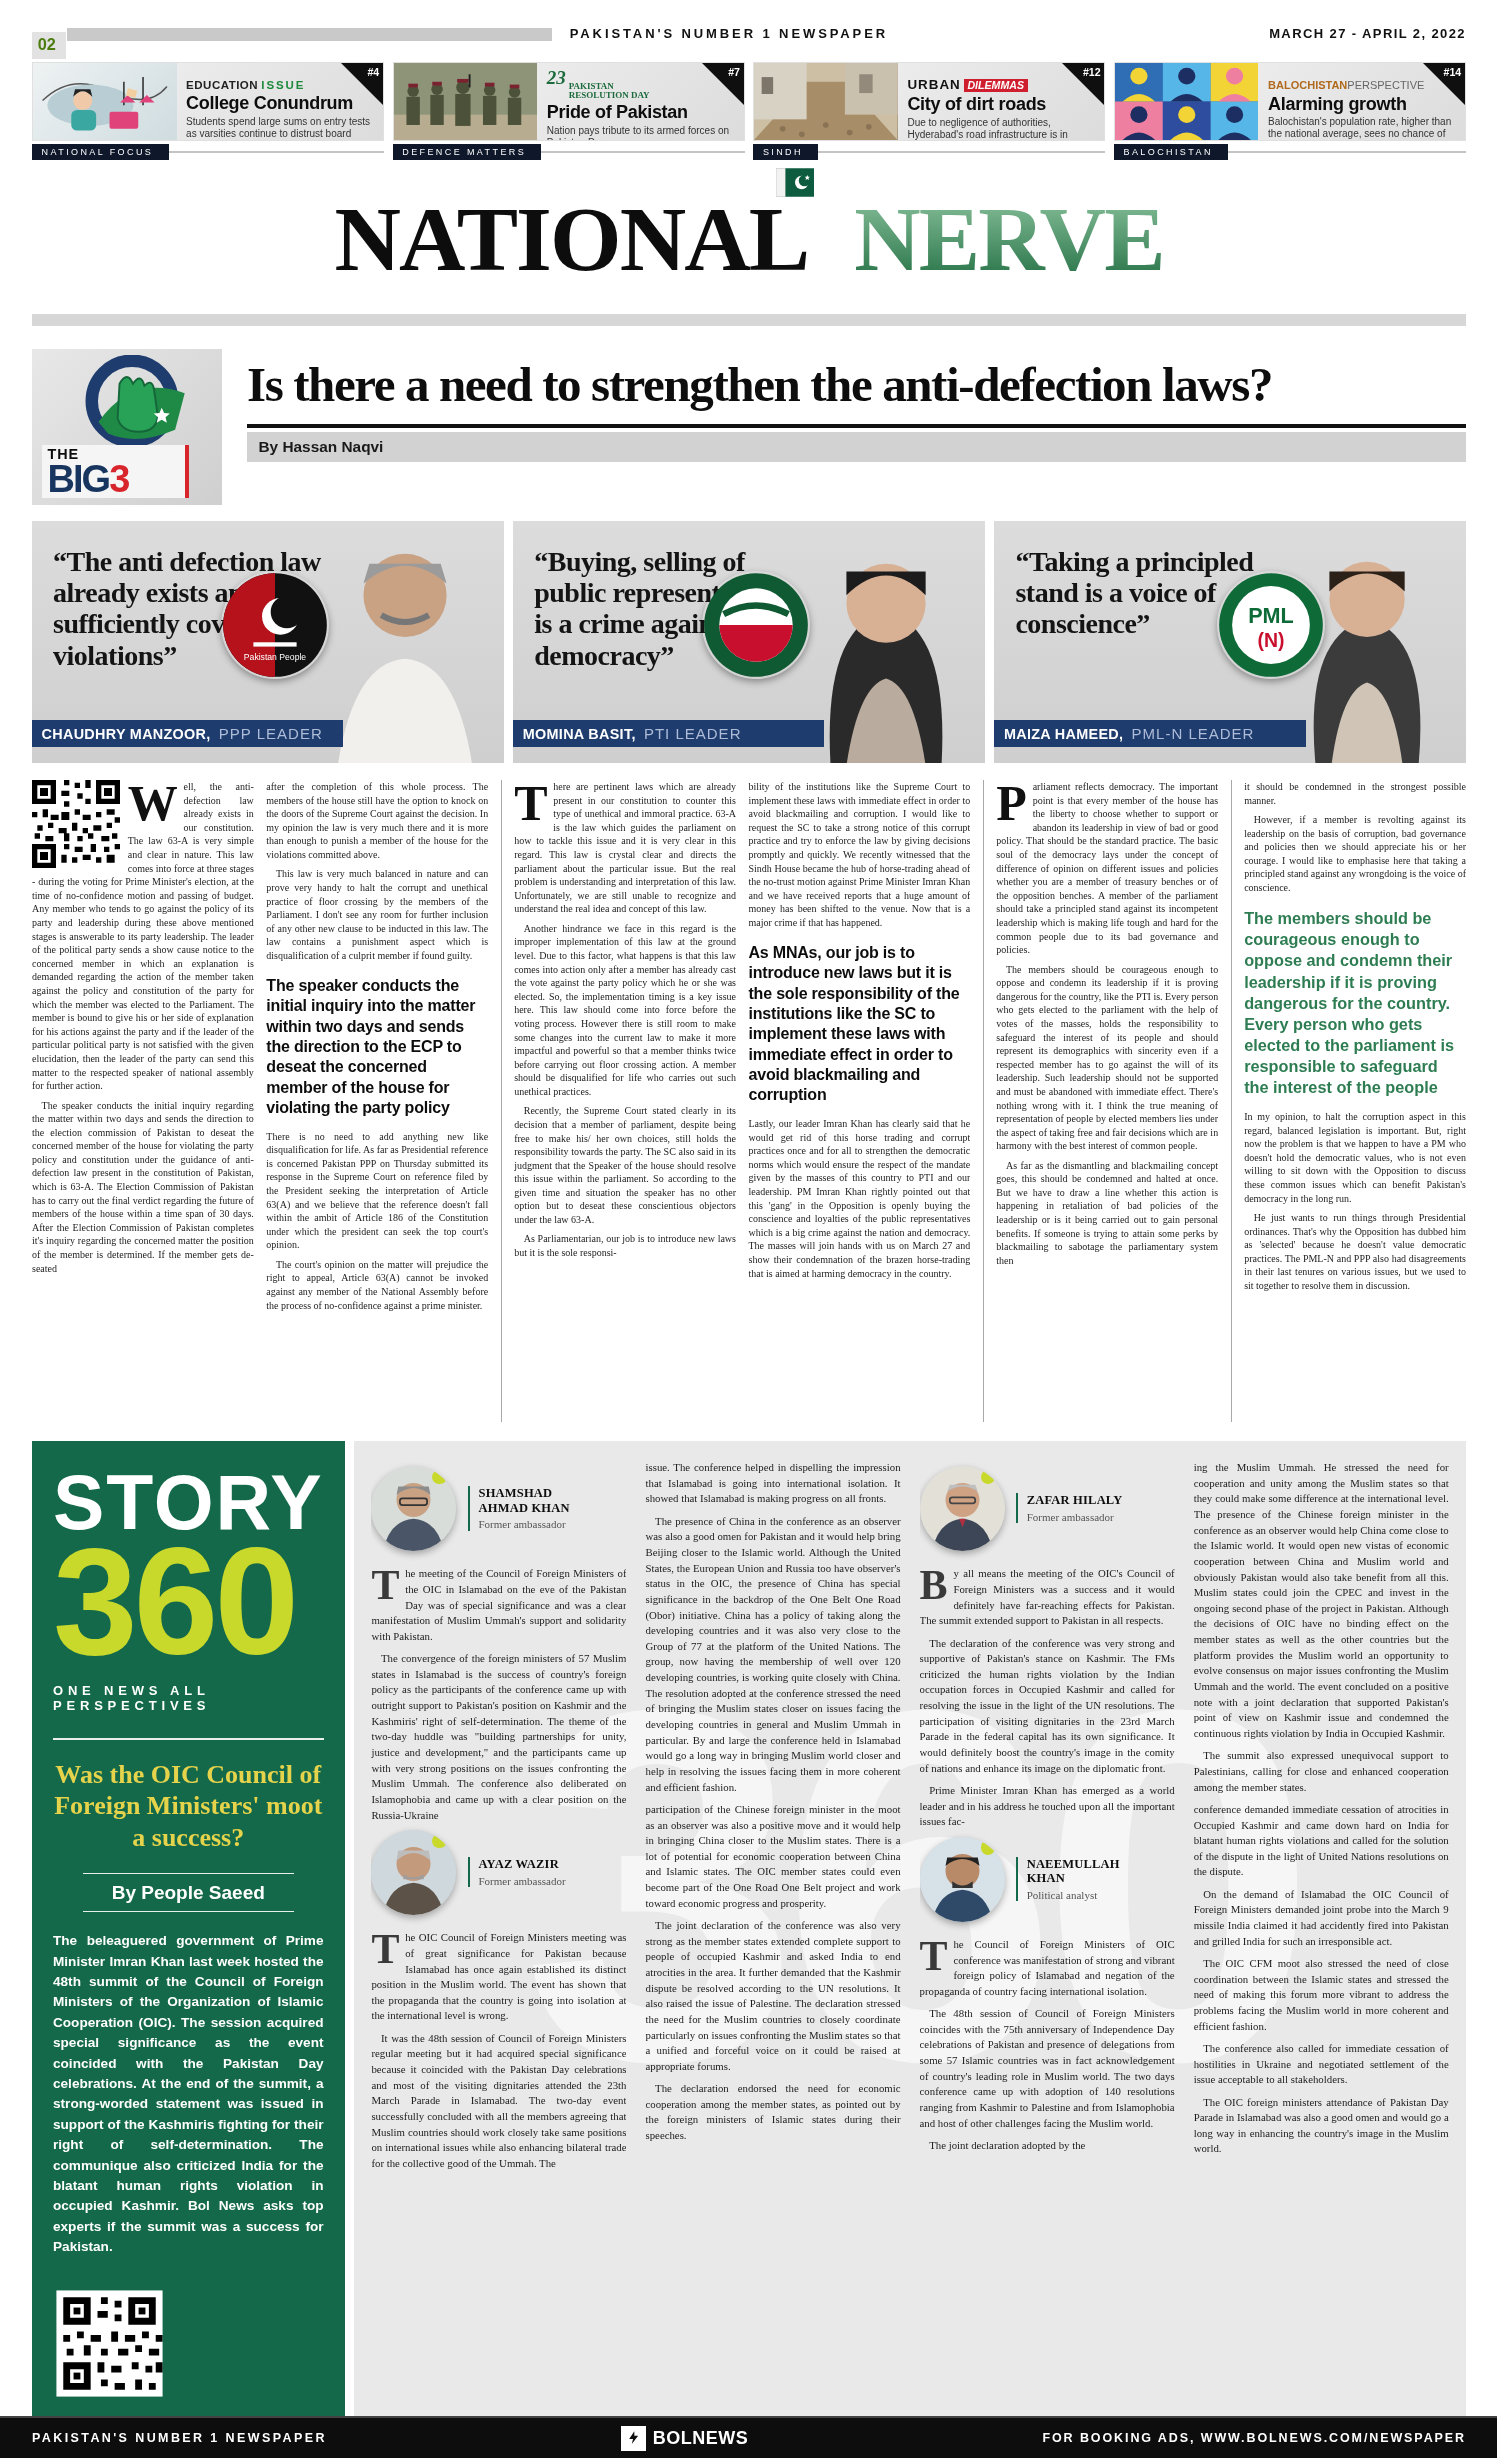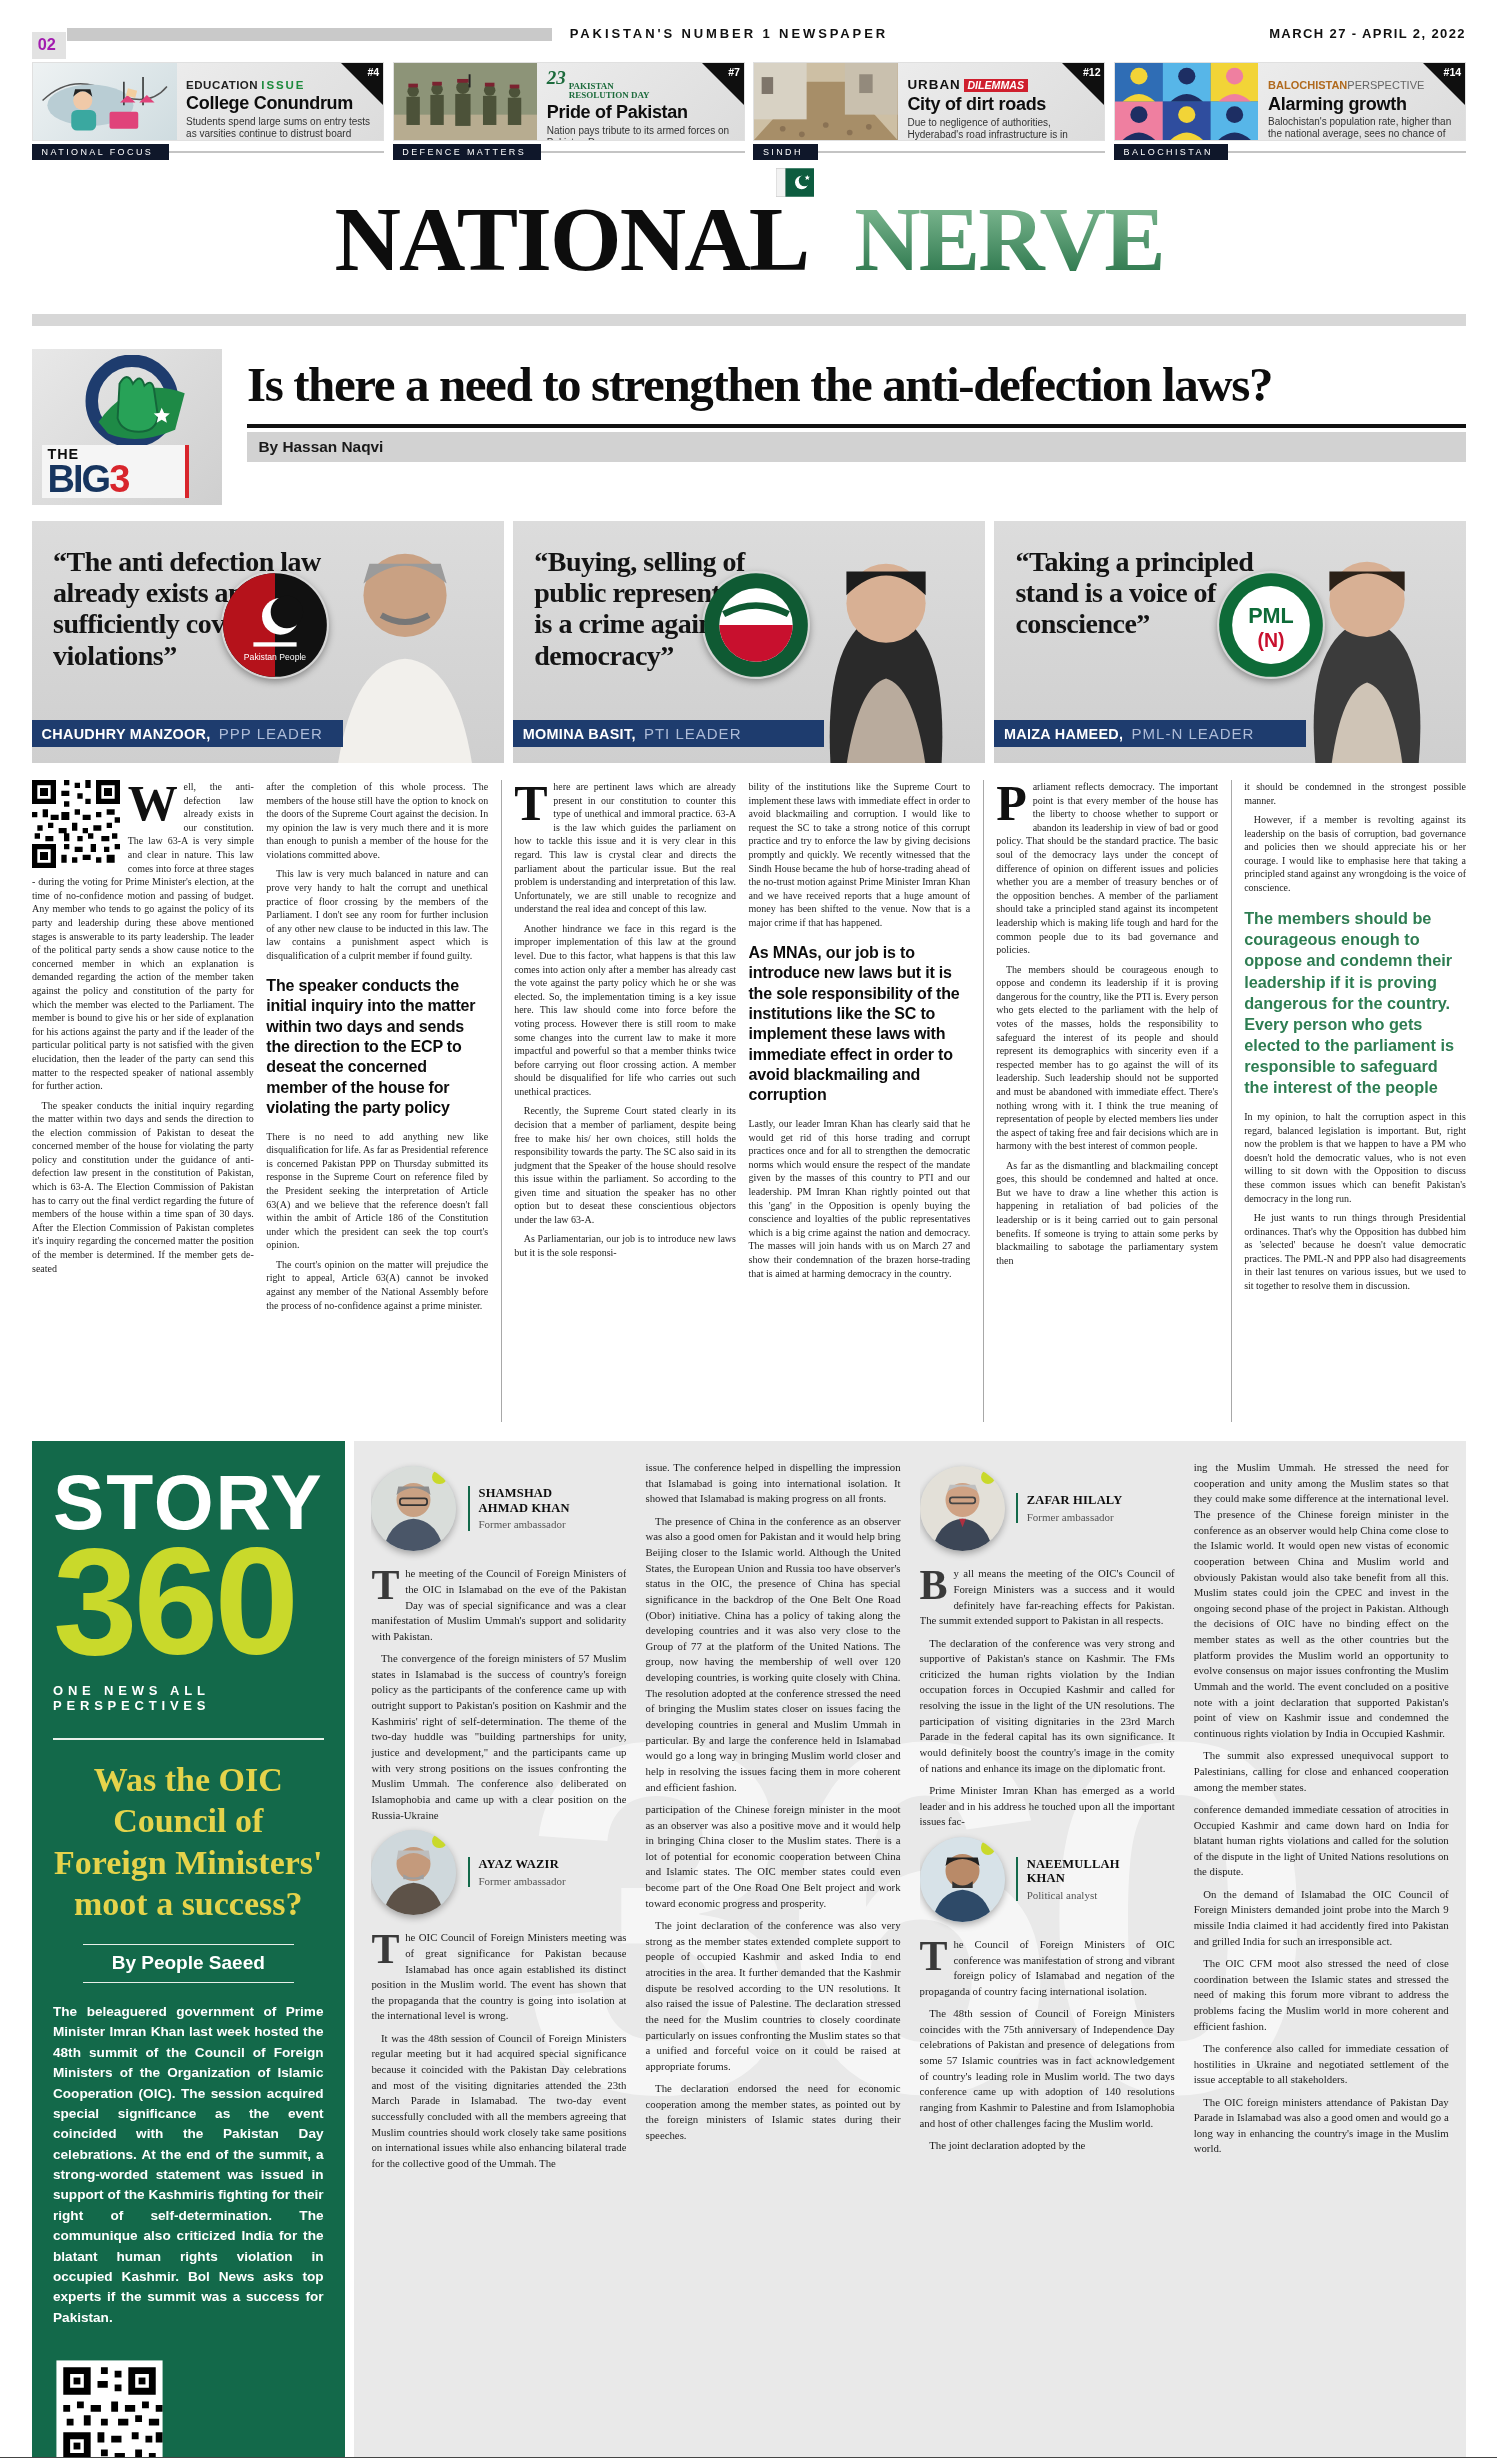--- a/index.html
+++ b/index.html
@@ -1,21 +1,21 @@
 <!DOCTYPE html>
 <html><head>
 <meta charset="utf-8">
 <style>
   * { margin:0; padding:0; box-sizing:border-box; }
   body { background:#777; font-family:"Liberation Sans", sans-serif; }
   .page { width:1498px; min-height:2458px; background:#fff; margin:0 auto; padding:17.3px 32px 0 32px; position:relative; }
 
   
   .topbar { display:flex; align-items:center; height:29px; }
-  .pagenum { font-size:16.3px; font-weight:bold; color:#a21caf; background:#e2e2e2; padding:2.9px 9.6px 4.8px 5.8px;margin-top:28px; }
+  .pagenum { font-size:16.3px; font-weight:bold; color:#4d7c0f; background:#e2e2e2; padding:2.9px 9.6px 4.8px 5.8px;margin-top:28px; }
   .topbar .bar { flex:0 0 485px; height:12.5px; background:#c9c9c9; margin:5.8px 17.3px 0 1.9px; }
   .brand-center { font-size:13px; font-weight:bold; letter-spacing:2.9px; color:#111; margin-top:3.8px; }
   .topbar .spacer { flex:1; }
   .date { font-size:13px; font-weight:bold; letter-spacing:1.4px; color:#111; margin-top:3.8px; }
 
   
   .teasers { display:flex; gap:8.6px; margin-top:15.4px; }
   .teaser { flex:1; position:relative; }
   .tcard { position:relative; height:79px; background:linear-gradient(135deg,#f4f4f4,#dcdcdc); overflow:hidden; display:flex; border:1px solid #e0e0e0; }
   .thumb { flex:0 0 41%; position:relative; }
@@ -83,21 +83,21 @@
   .pullquote { font-family:"Liberation Sans",sans-serif; font-size:16px; font-weight:bold; line-height:1.27; color:#0d0d0d; text-align:left; margin:13.4px 0 11.5px 0; letter-spacing:-0.2px; }
   .greenquote { color:#2e7d52; font-family:"Liberation Sans",sans-serif; font-size:16.3px; font-weight:bold; line-height:1.3; text-align:left; margin:13.4px 0 11.5px 0; }
 
   
   .story { display:flex; gap:9.6px; margin-top:19px; }
   .green-panel { flex:0 0 290px; background:#13694a; padding:25px 21px; color:#fff; }
   .s360-story { font-size:77px; font-weight:bold; color:#fff; letter-spacing:1.9px; line-height:.95; }
   .s360-num { font-size:152px; font-weight:bold; color:#c9d92b; line-height:.82; letter-spacing:-3.8px; }
   .s360-tag { font-size:13px; color:#fff; letter-spacing:4.8px; margin-top:19px; font-weight:bold; }
   .s360-rule { height:1.9px; background:#e9f0ea; margin:25px 0 19px 0; }
-  .s360-headline { font-family:"Liberation Serif",serif; font-size:34px; font-weight:bold; color:#e5d34b; text-align:center; line-height:1.22; }
+  .s360-headline { font-family:"Liberation Serif",serif; font-size:26px; font-weight:bold; color:#e5d34b; text-align:center; line-height:1.22; }
   .s360-byline { width:78%; margin:19px auto 0 auto; text-align:center; font-size:19px; font-weight:bold; color:#fff; border-top:1.9px solid #e9f0ea; border-bottom:1.9px solid #e9f0ea; padding:7.7px 0; }
   .s360-intro { font-size:13.6px; font-weight:bold; line-height:1.5; text-align:justify; margin-top:19px; color:#fff; }
   .s360-qr { width:113px; height:113px; margin:29px auto 0 auto; background:#13694a; }
 
   .story-right { flex:1; background:#e9e9e9; position:relative; padding:19px 17.3px; overflow:hidden; }
   .watermark { position:absolute; left:50%; top:45%; transform:translate(-50%,-50%); font-size:500px; font-weight:bold; color:rgba(255,255,255,.6); letter-spacing:-19px; z-index:0; }
   .scols { display:flex; gap:19px; position:relative; z-index:1; height:845px; overflow:hidden; }
   .scol { flex:1; font-family:"Liberation Serif",serif; font-size:10.8px; line-height:1.45; color:#1c1c1c; text-align:justify; overflow:hidden; }
   .scol p { margin-bottom:6.7px; text-indent:9.6px; }
   .scol p.noindent { text-indent:0; }

